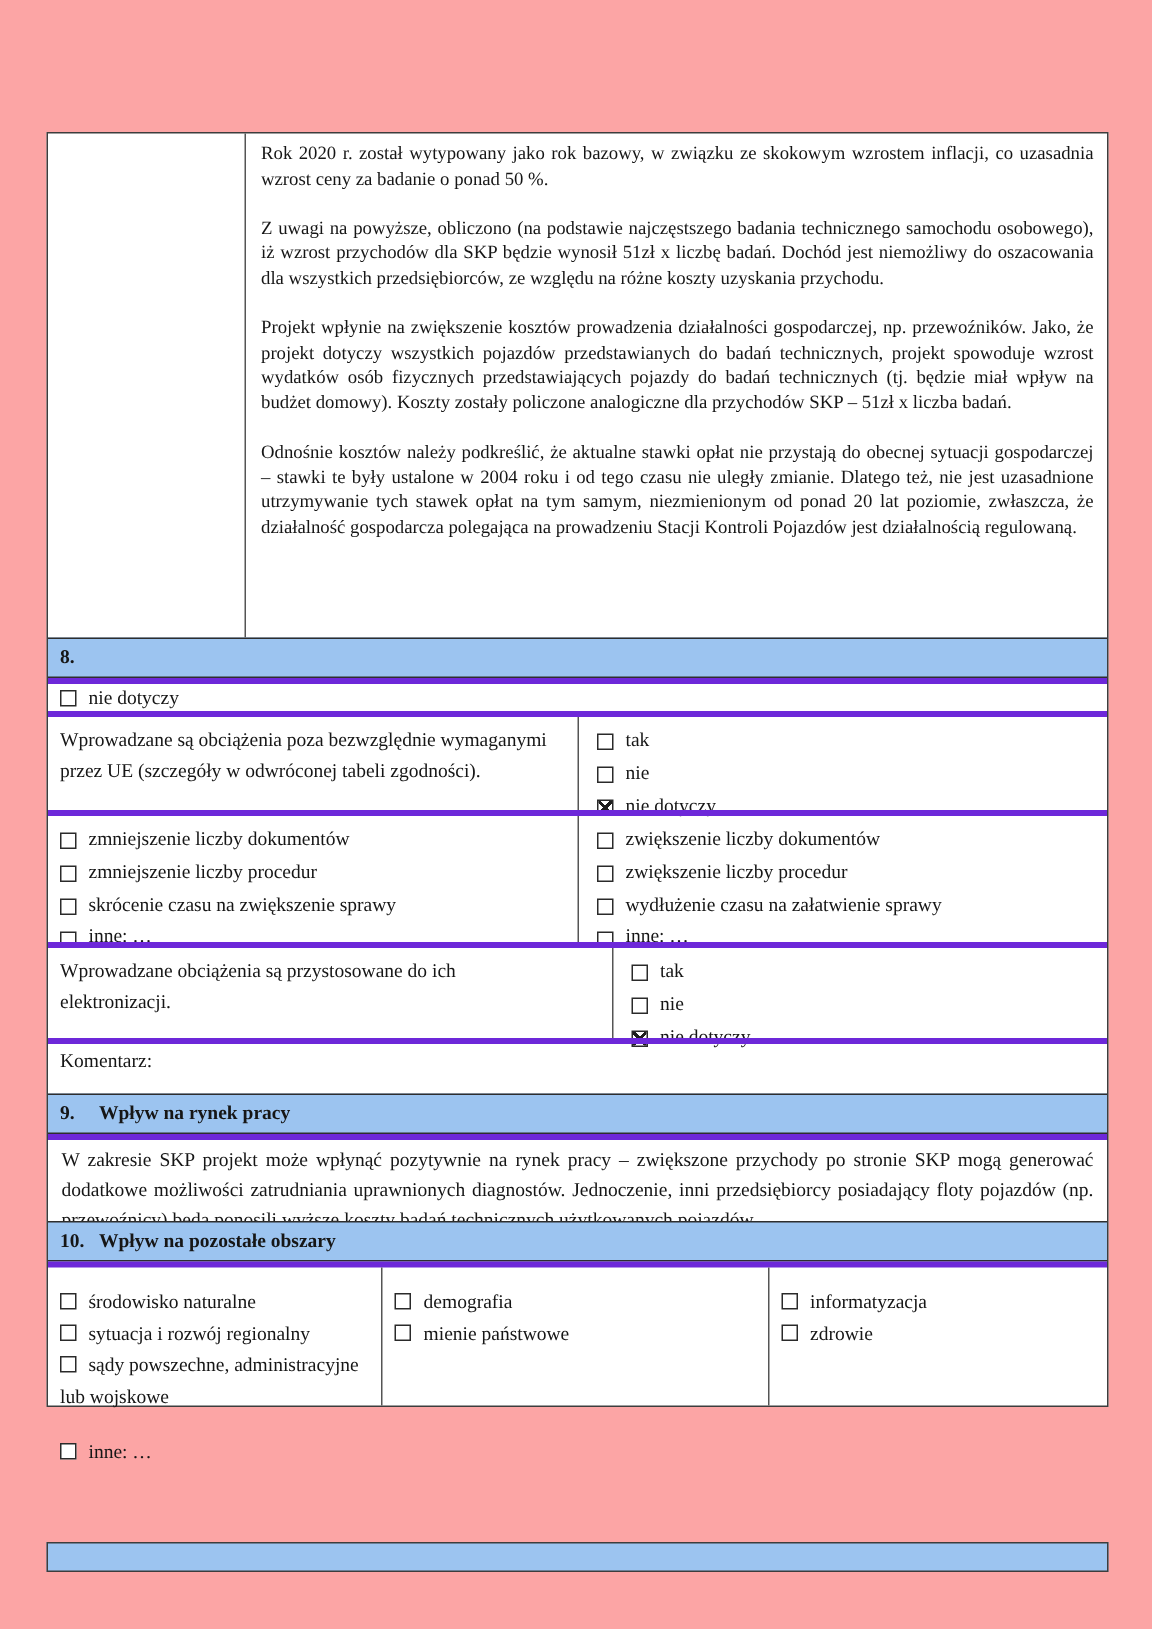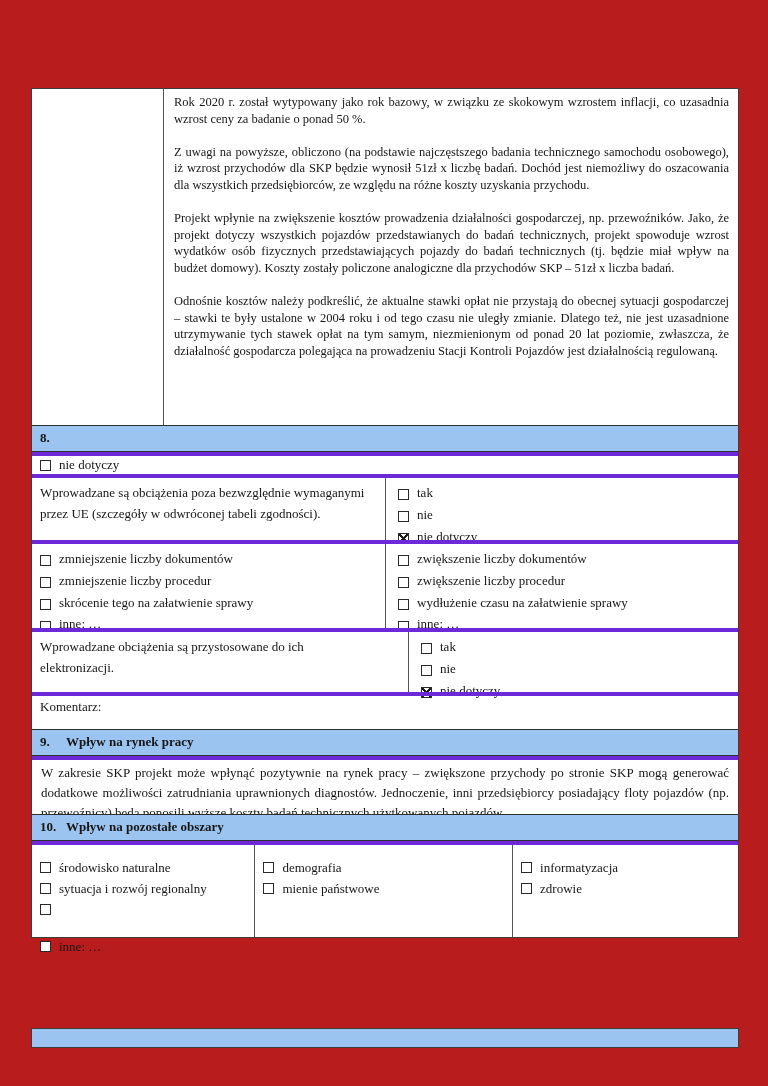--- a/index.html
+++ b/index.html
@@ -1,21 +1,21 @@
 <!DOCTYPE html>
 <html lang="pl"><head>
 <meta charset="utf-8">
 <style>
   * { box-sizing: border-box; }
   html,body { margin:0; padding:0; background:#fff; }
   .page {
     position: relative;
     width: 768px;
     height: 1086px;
-    background: #b91c1c;
+    background: #fca5a5;
     font-family: "Liberation Serif", serif;
     color: #161616;
     overflow: hidden;
   }
   .doc {
     position: absolute;
     left: 31px;
     top: 88px;
     width: 708px;
     border: 1.5px solid #3d3d3d;
@@ -154,21 +154,21 @@
         <div class="opt">
           <span class="cb"></span>
           <span class="lbl">zmniejszenie liczby dokumentów</span>
         </div>
         <div class="opt">
           <span class="cb"></span>
           <span class="lbl">zmniejszenie liczby procedur</span>
         </div>
         <div class="opt">
           <span class="cb"></span>
-          <span class="lbl">skrócenie tego na załatwienie sprawy</span>
+          <span class="lbl">skrócenie czasu na zwiększenie sprawy</span>
         </div>
         <div class="opt">
           <span class="cb"></span>
           <span class="lbl">inne: …</span>
         </div>
       </div>
       <div class="cell-r">
         <div class="opt">
           <span class="cb"></span>
           <span class="lbl">zwiększenie liczby dokumentów</span>
@@ -219,21 +219,21 @@
     </div>
 
     <div class="row sec-header">
       <span class="sec-num">10.</span>
       <span class="sec-title">Wpływ na pozostałe obszary</span>
     </div>
     <div class="row three-col">
       <div class="col col-1">
         <p class="inline-opt"><span class="cb"></span><span>środowisko naturalne</span></p>
         <p class="inline-opt"><span class="cb"></span><span>sytuacja i rozwój regionalny</span></p>
-        <p class="inline-opt"><span class="cb"></span></p>
+        <p class="inline-opt"><span class="cb"></span><span>sądy powszechne, administracyjne lub wojskowe</span></p>
         <p class="inline-opt gap"><span class="cb"></span><span>inne: …</span></p>
       </div>
       <div class="col col-2">
         <p class="inline-opt"><span class="cb"></span><span>demografia</span></p>
         <p class="inline-opt"><span class="cb"></span><span>mienie państwowe</span></p>
       </div>
       <div class="col col-3">
         <p class="inline-opt"><span class="cb"></span><span>informatyzacja</span></p>
         <p class="inline-opt"><span class="cb"></span><span>zdrowie</span></p>
       </div>

